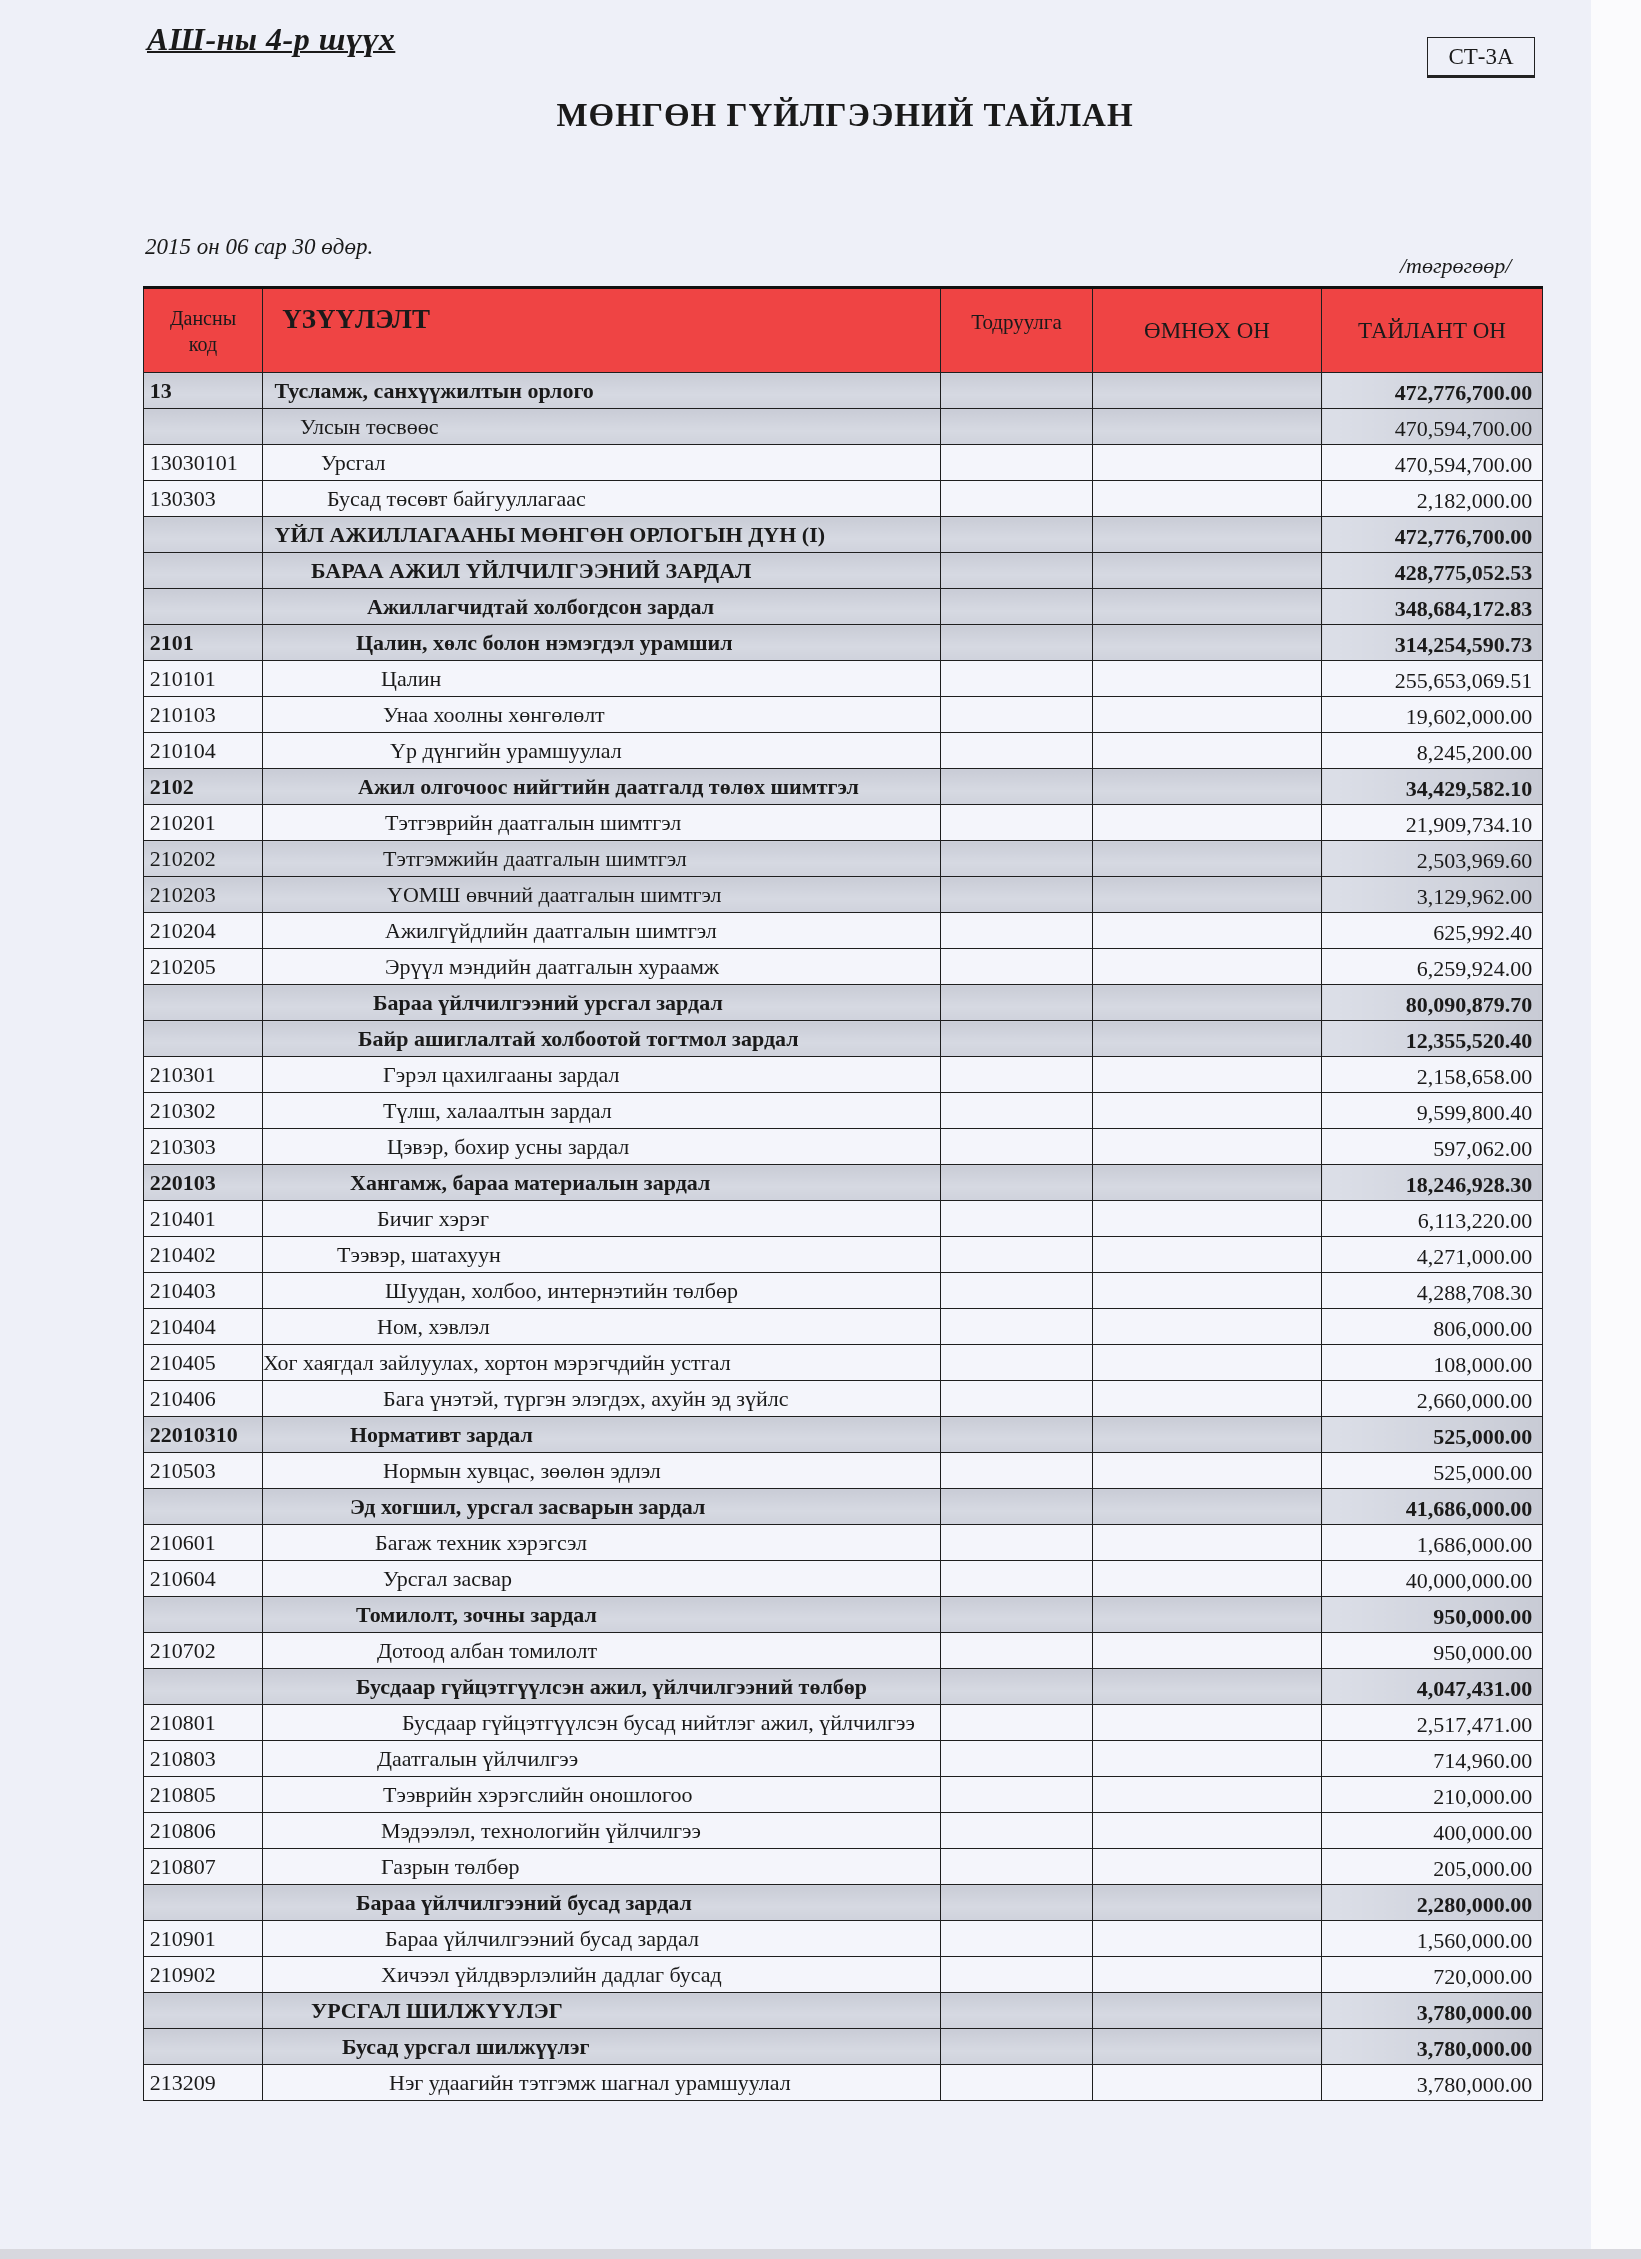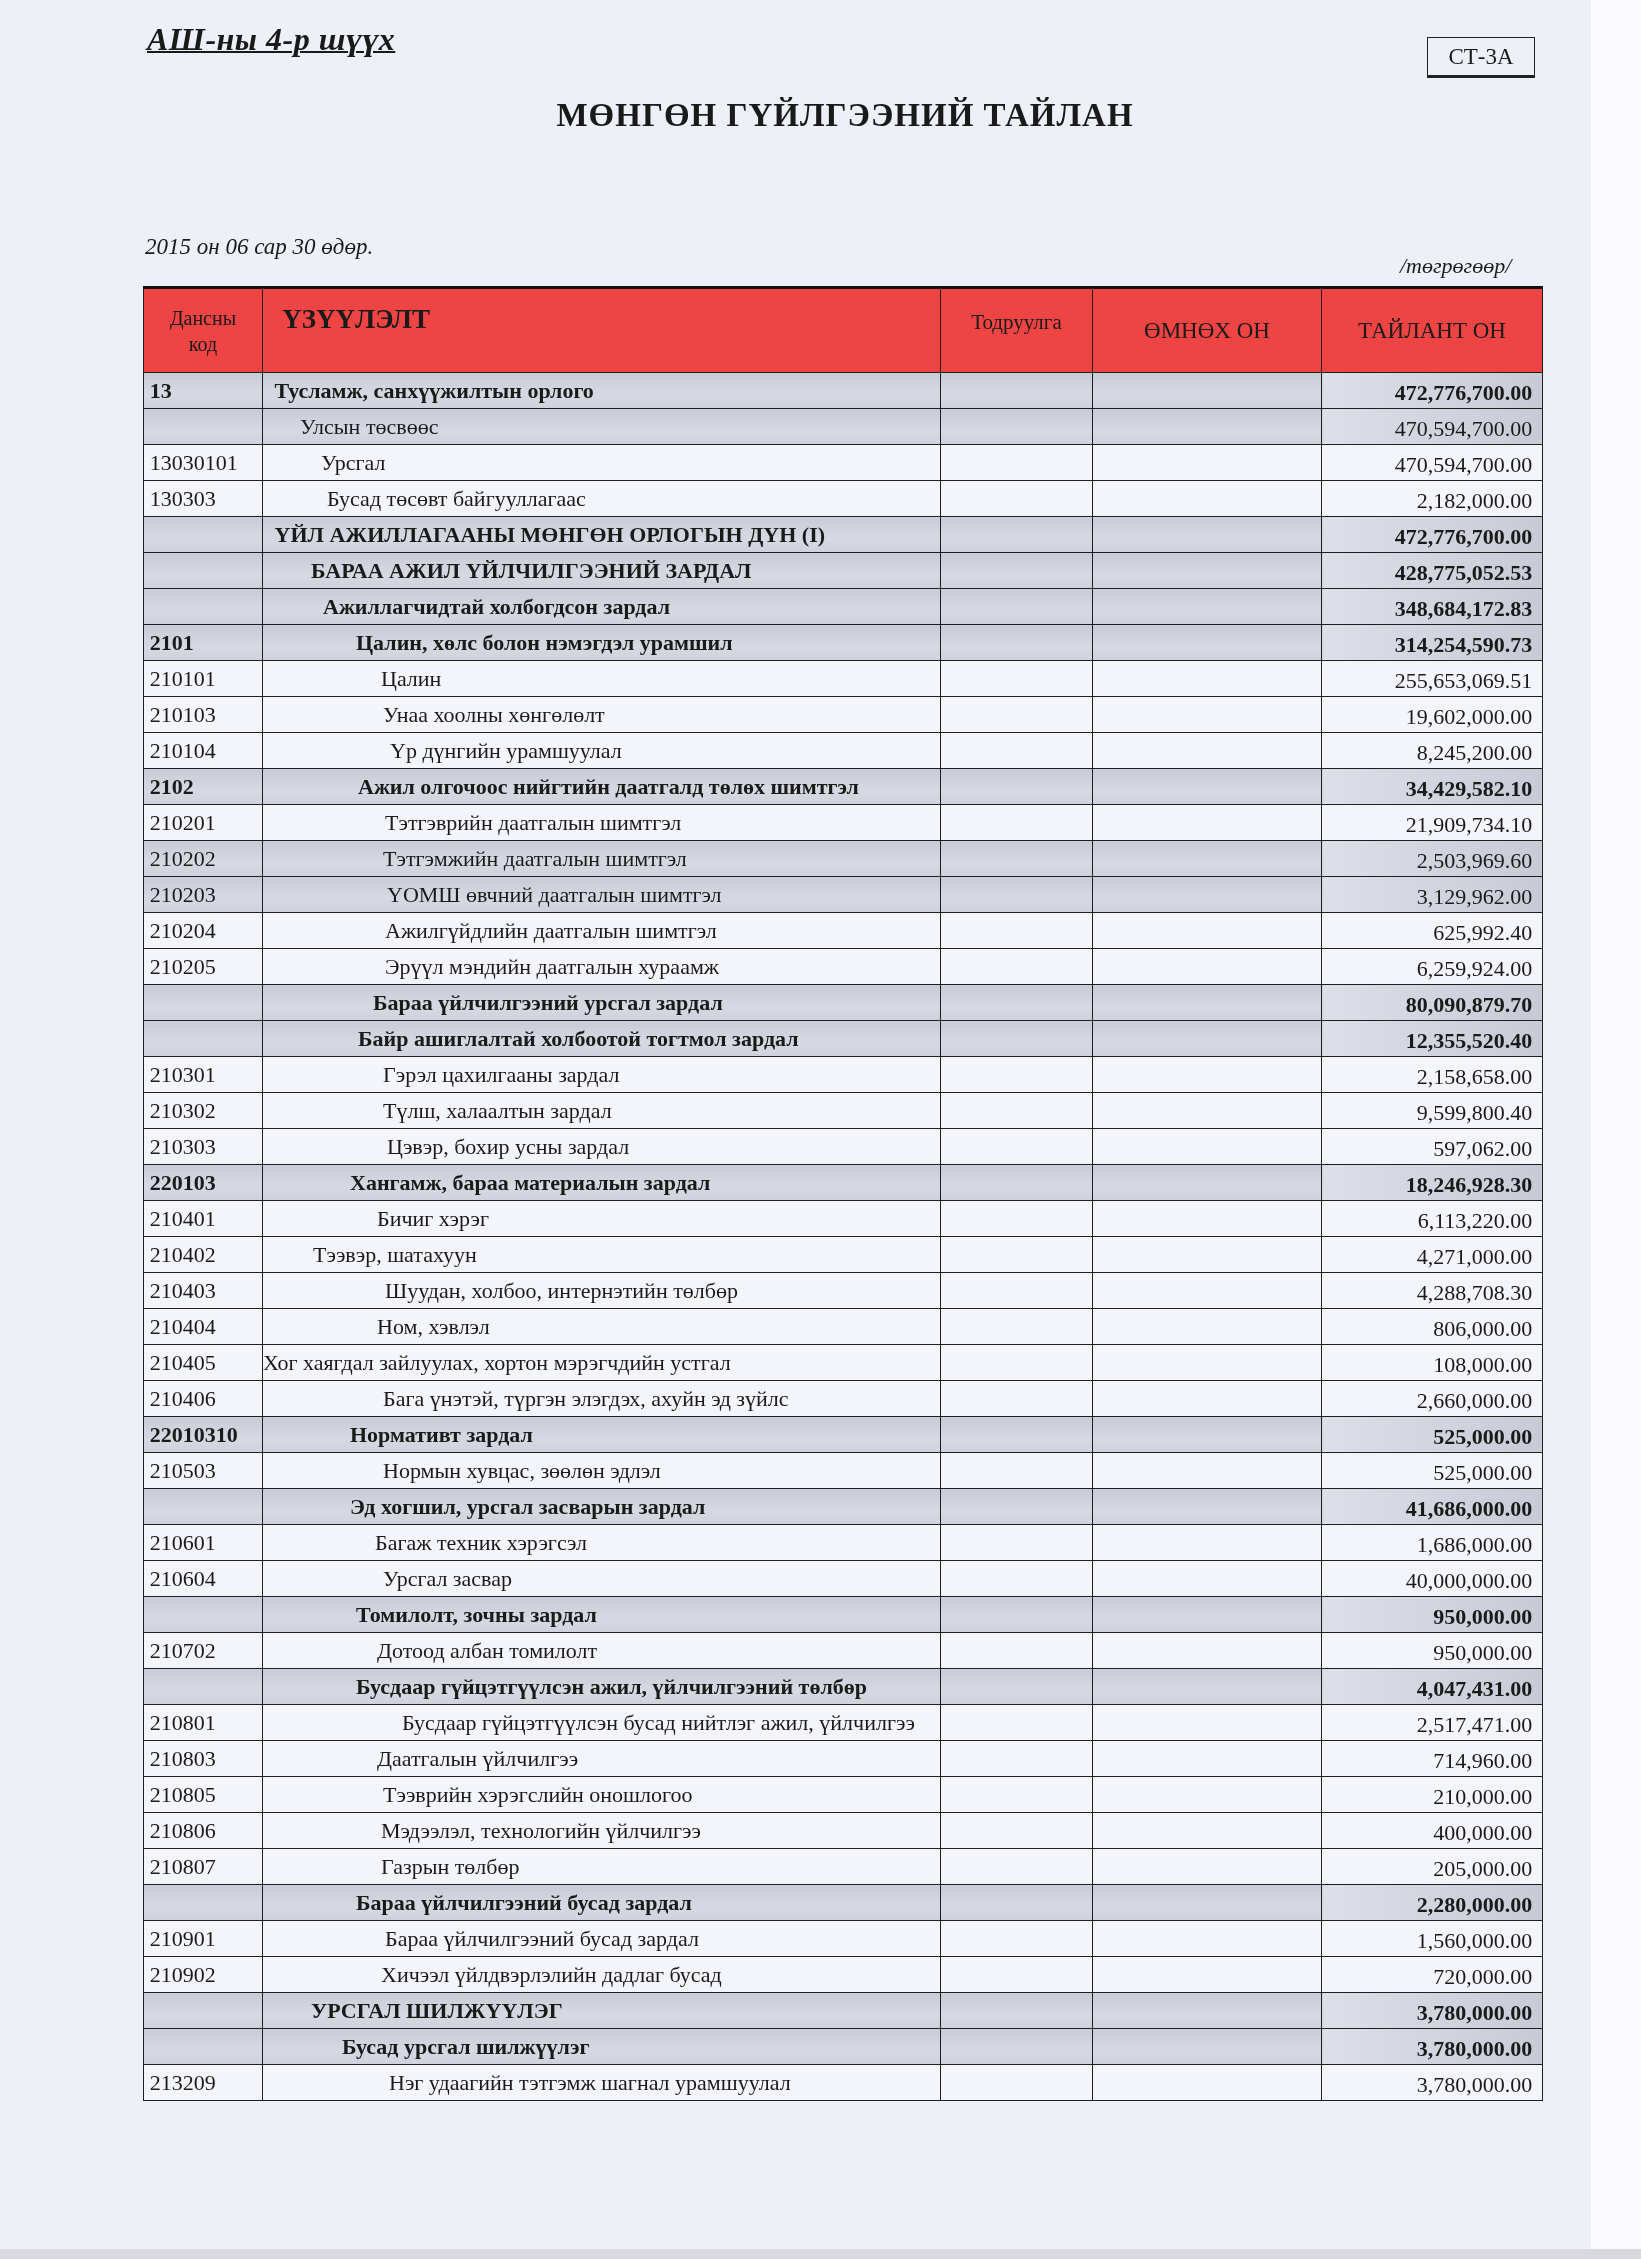--- a/index.html
+++ b/index.html
@@ -102,21 +102,21 @@
       </tr>
       <tr class="shade bold">
         <td class="code"></td>
         <td class="desc" style="padding-left: 48px;">БАРАА АЖИЛ ҮЙЛЧИЛГЭЭНИЙ ЗАРДАЛ</td>
         <td class="note"></td>
         <td class="prev"></td>
         <td class="amt">428,775,052.53</td>
       </tr>
       <tr class="shade bold">
         <td class="code"></td>
-        <td class="desc" style="padding-left: 60px;">Ажиллагчидтай холбогдсон зардал</td>
+        <td class="desc" style="padding-left: 104px;">Ажиллагчидтай холбогдсон зардал</td>
         <td class="note"></td>
         <td class="prev"></td>
         <td class="amt">348,684,172.83</td>
       </tr>
       <tr class="shade bold">
         <td class="code">2101</td>
         <td class="desc" style="padding-left: 93px;">Цалин, хөлс болон нэмэгдэл урамшил</td>
         <td class="note"></td>
         <td class="prev"></td>
         <td class="amt">314,254,590.73</td>
@@ -228,21 +228,21 @@
       </tr>
       <tr class="plain">
         <td class="code">210401</td>
         <td class="desc" style="padding-left: 114px;">Бичиг хэрэг</td>
         <td class="note"></td>
         <td class="prev"></td>
         <td class="amt">6,113,220.00</td>
       </tr>
       <tr class="plain">
         <td class="code">210402</td>
-        <td class="desc" style="padding-left: 50px;">Тээвэр, шатахуун</td>
+        <td class="desc" style="padding-left: 74px;">Тээвэр, шатахуун</td>
         <td class="note"></td>
         <td class="prev"></td>
         <td class="amt">4,271,000.00</td>
       </tr>
       <tr class="plain">
         <td class="code">210403</td>
         <td class="desc" style="padding-left: 122px;">Шуудан, холбоо, интернэтийн төлбөр</td>
         <td class="note"></td>
         <td class="prev"></td>
         <td class="amt">4,288,708.30</td>

